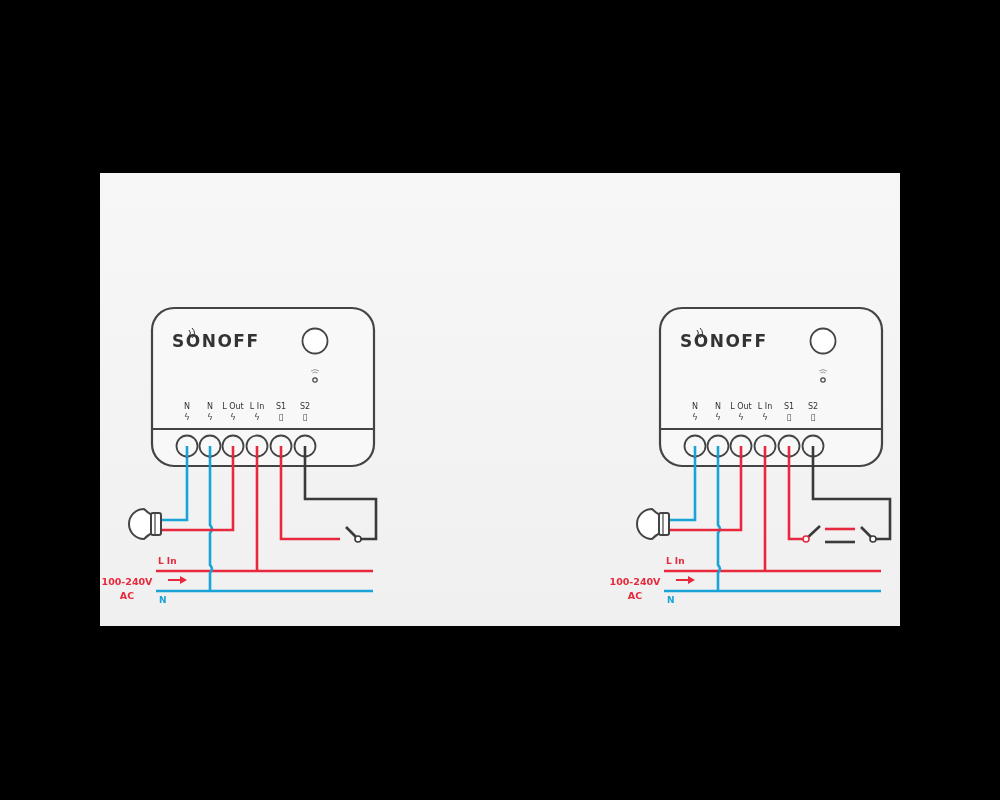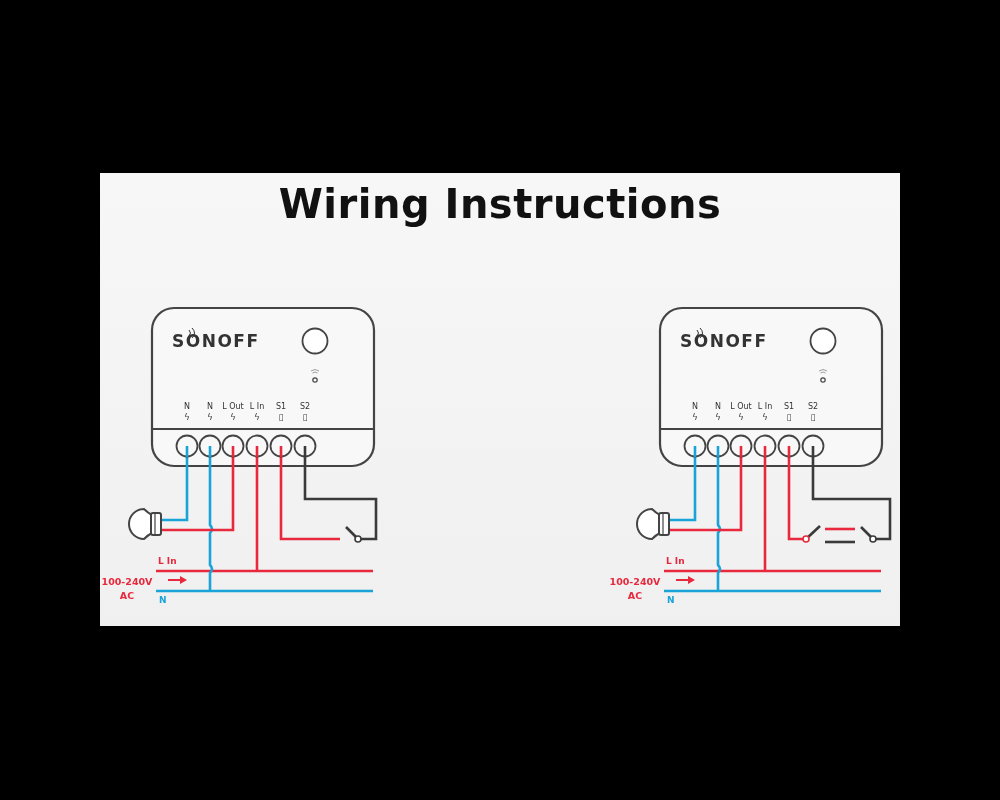--- a/index.html
+++ b/index.html
@@ -6,21 +6,20 @@
   body{width:1000px;height:800px;position:relative;overflow:hidden;font-family:"DejaVu Sans",sans-serif;}
   #panel{position:absolute;left:100px;top:173px;width:800px;height:453px;background:linear-gradient(180deg,#f7f7f7 0%,#f0f0f0 100%);}
   #title{position:absolute;left:0;width:800px;top:8px;text-align:center;font-size:40px;font-weight:bold;color:#111;letter-spacing:0.5px;}
   svg{position:absolute;left:0;top:0;}
   .lbl{font-family:"DejaVu Sans",sans-serif;}
 </style>
 </head>
 <body>
 
 <div id="panel">
-  <div id="title">Wiring Instructions</div>
   <svg id="diag" width="800" height="453">
       <g transform="translate(0,0)">
         <rect x="52" y="135" width="222" height="158" rx="22" ry="22" fill="#f8f8f8" stroke="#444444" stroke-width="2.2"></rect>
         <line x1="52" y1="256" x2="274" y2="256" stroke="#444444" stroke-width="2"></line>
         <text x="72" y="174" class="lbl" font-size="17" font-weight="bold" fill="#333" letter-spacing="1.5">SONOFF</text>
         <path d="M89 157 q3 3 0 6 M92 155 q5 5 0 10" fill="none" stroke="#333" stroke-width="1"></path>
         <circle cx="215" cy="168" r="12.5" fill="#fff" stroke="#444444" stroke-width="1.8"></circle>
         <path d="M211 198 q4 -3 8 0 M212.5 200 q2.5 -2 5 0" fill="none" stroke="#888" stroke-width="0.8"></path>
         <circle cx="215" cy="207" r="2.2" fill="none" stroke="#444" stroke-width="1.2"></circle>
         <text x="87" y="236" class="lbl" font-size="8" text-anchor="middle" fill="#333">N</text>

